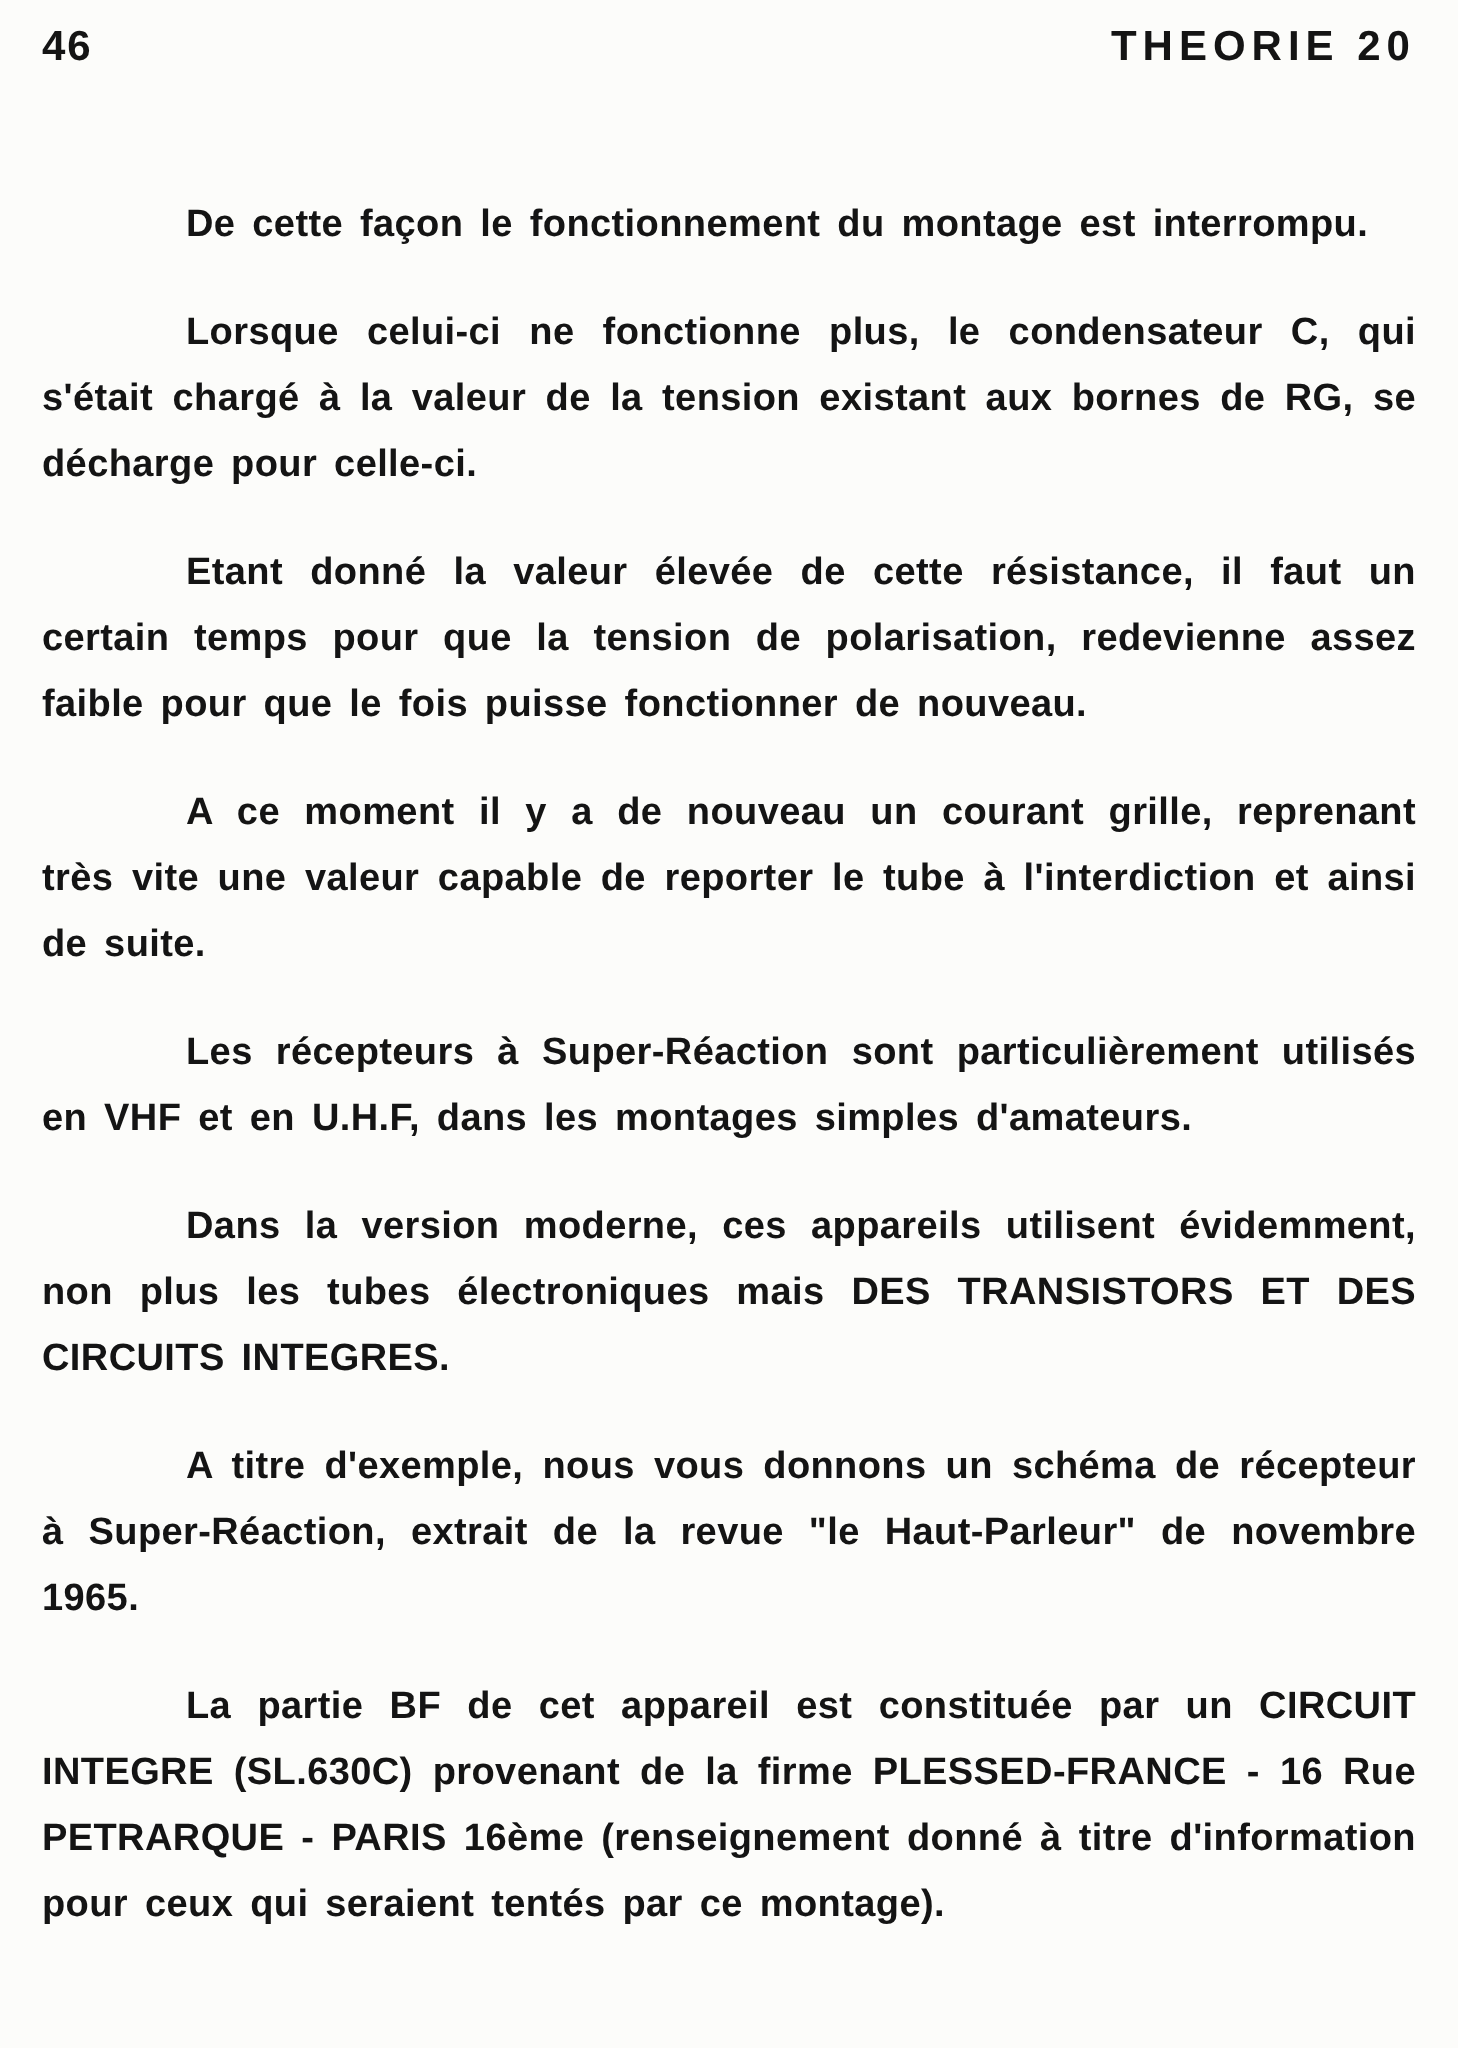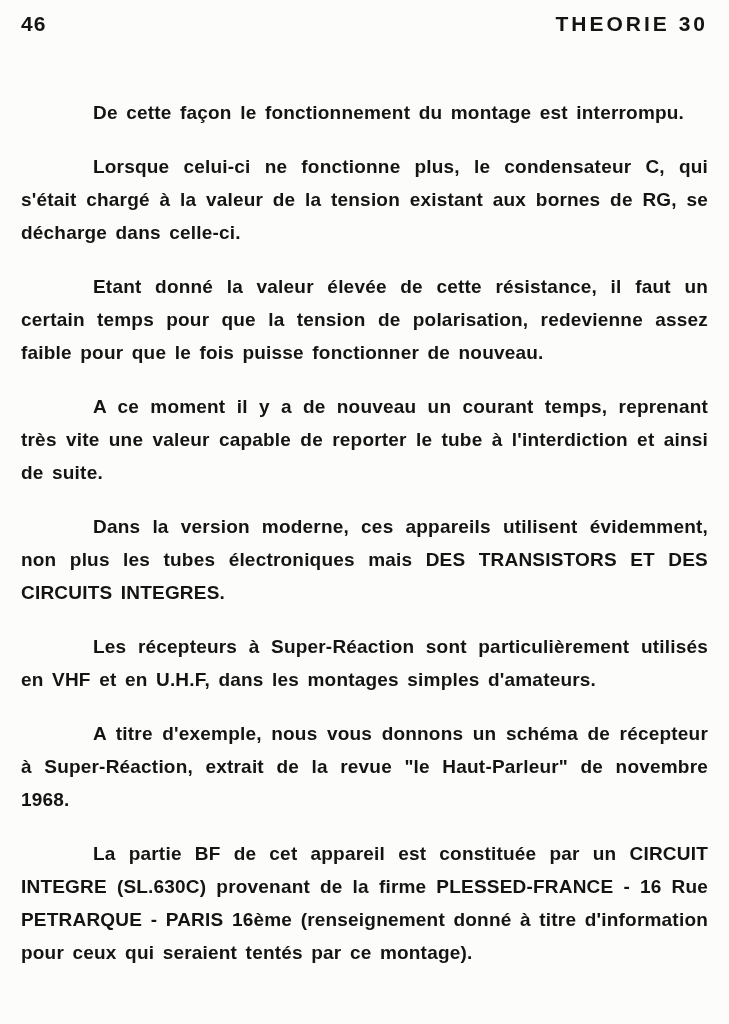--- a/index.html
+++ b/index.html
@@ -49,28 +49,28 @@
     margin-bottom: 0;
   }
 </style>
 </head>
 <body>
 
 <div class="page">
 
   <div class="page-header">
     <span class="page-number">46</span>
-    <span class="running-head">THEORIE 30</span>
+    <span class="running-head">THEORIE 20</span>
   </div>
 
   <div class="body-text">
     <p>De cette façon le fonctionnement du montage est interrompu.</p>
-    <p>Lorsque celui-ci ne fonctionne plus, le condensateur C, qui s'était chargé à la valeur de la tension existant aux bornes de RG, se décharge dans celle-ci.</p>
+    <p>Lorsque celui-ci ne fonctionne plus, le condensateur C, qui s'était chargé à la valeur de la tension existant aux bornes de RG, se décharge pour celle-ci.</p>
     <p>Etant donné la valeur élevée de cette résistance, il faut un certain temps pour que la tension de polarisation, redevienne assez faible pour que le fois puisse fonctionner de nouveau.</p>
-    <p>A ce moment il y a de nouveau un courant temps, reprenant très vite une valeur capable de reporter le tube à l'interdiction et ainsi de suite.</p>
+    <p>A ce moment il y a de nouveau un courant grille, reprenant très vite une valeur capable de reporter le tube à l'interdiction et ainsi de suite.</p>
+    <p>Les récepteurs à Super-Réaction sont particulièrement utilisés en VHF et en U.H.F, dans les montages simples d'amateurs.</p>
     <p>Dans la version moderne, ces appareils utilisent évidemment, non plus les tubes électroniques mais DES TRANSISTORS ET DES CIRCUITS INTEGRES.</p>
-    <p>Les récepteurs à Super-Réaction sont particulièrement utilisés en VHF et en U.H.F, dans les montages simples d'amateurs.</p>
-    <p>A titre d'exemple, nous vous donnons un schéma de récepteur à Super-Réaction, extrait de la revue "le Haut-Parleur" de novembre 1968.</p>
+    <p>A titre d'exemple, nous vous donnons un schéma de récepteur à Super-Réaction, extrait de la revue "le Haut-Parleur" de novembre 1965.</p>
     <p>La partie BF de cet appareil est constituée par un CIRCUIT INTEGRE (SL.630C) provenant de la firme PLESSED-FRANCE - 16 Rue PETRARQUE - PARIS 16ème (renseignement donné à titre d'information pour ceux qui seraient tentés par ce montage).</p>
 
   </div>
 
 </div>
 
 </body></html>

